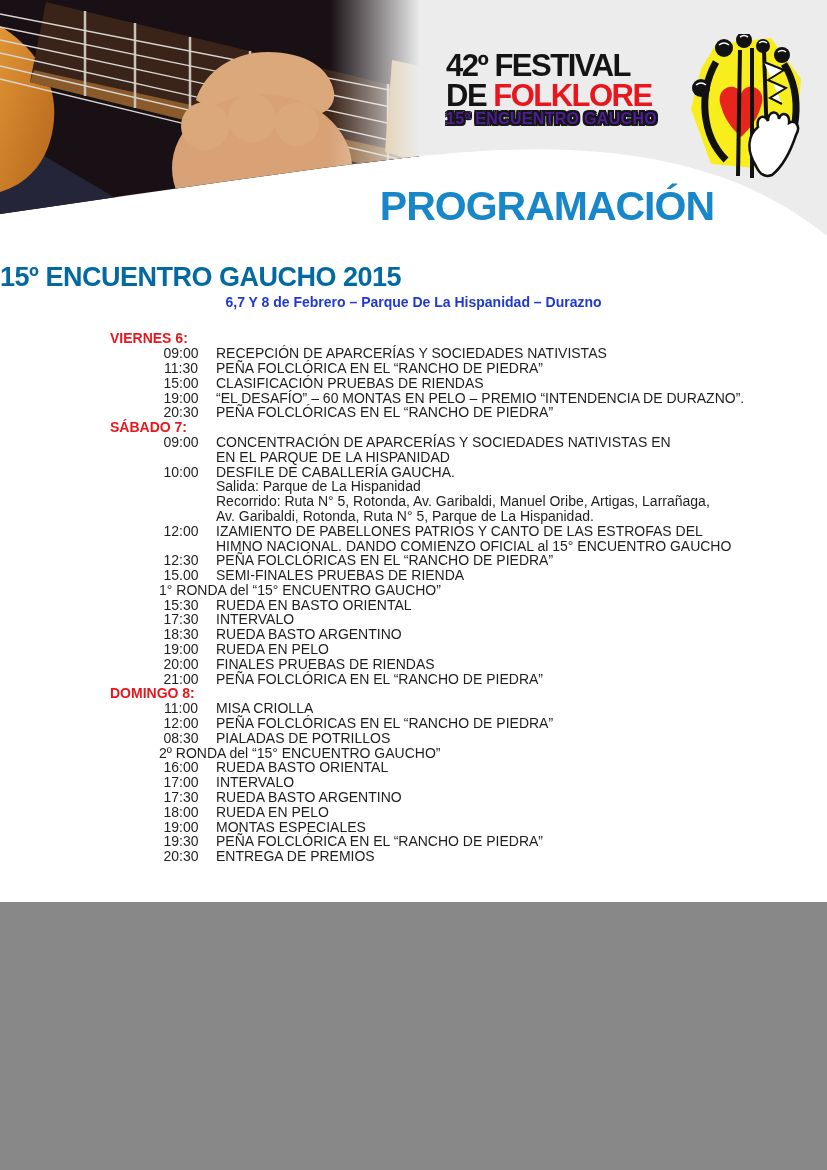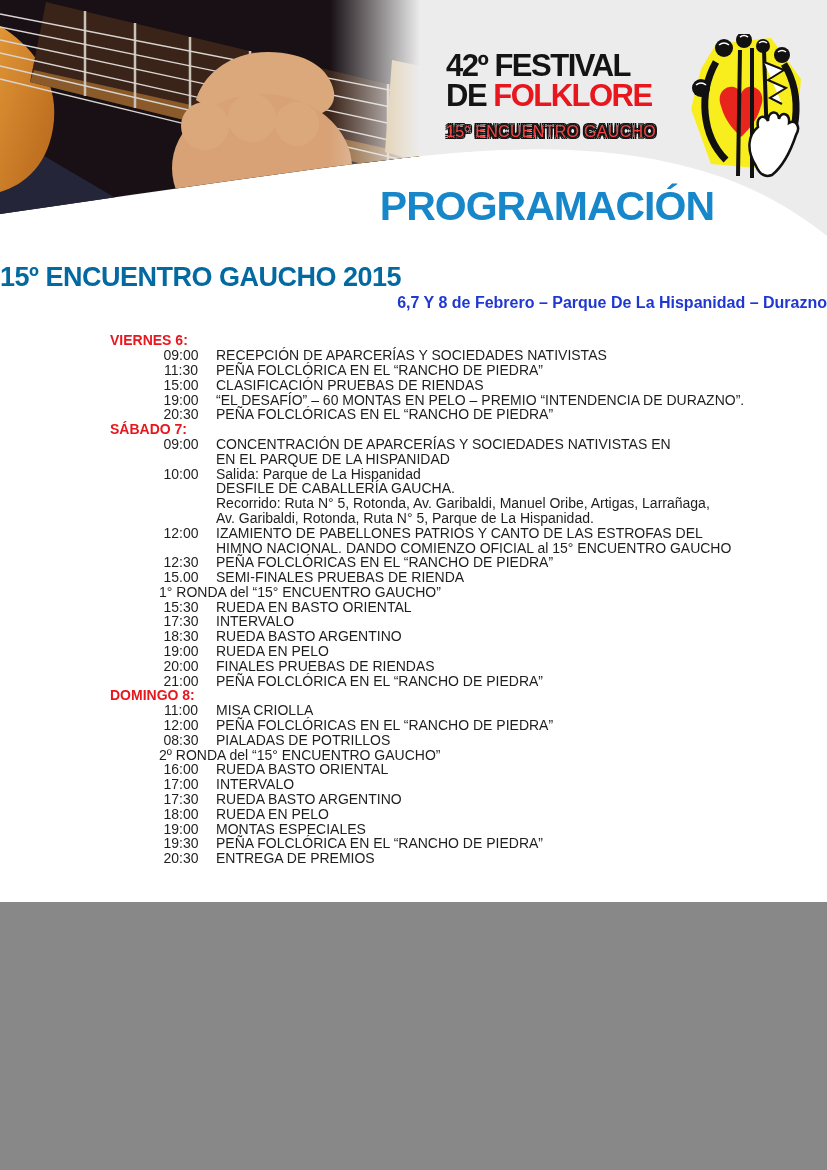--- a/index.html
+++ b/index.html
@@ -6,31 +6,31 @@
   .page{position:relative;width:827px;height:902px;margin:0 auto;background:#ffffff;overflow:hidden;
         font-family:"Liberation Sans", sans-serif;color:#1a1a1a;}
 
   
   .header{position:absolute;top:0;left:0;width:827px;height:262px;}
   .header-bg{position:absolute;top:0;left:0;display:block;}
   .festival-title{position:absolute;left:446px;top:50px;line-height:1;}
   .ft1{font-size:31px;font-weight:bold;letter-spacing:-1.5px;color:#141414;}
   .ft2{font-size:31px;font-weight:bold;letter-spacing:-1.5px;color:#141414;margin-top:-1px;}
   .ft2 .red{color:#e8161d;}
-  .ft3{font-size:16px;font-weight:normal;color:#ef4444;letter-spacing:0.3px;margin-top:13px;
+  .ft3{font-size:16px;font-weight:bold;color:#4c1d95;letter-spacing:0.3px;margin-top:0;
        text-shadow:-2px -2px 0 #151515,2px -2px 0 #151515,-2px 2px 0 #151515,2px 2px 0 #151515,
                    0 -2px 0 #151515,0 2px 0 #151515,-2px 0 0 #151515,2px 0 0 #151515;}
   .lyre{position:absolute;left:686px;top:34px;}
   .programacion{position:absolute;top:186px;right:113px;font-size:41px;font-weight:bold;
                 color:#1787c9;letter-spacing:-1px;line-height:1;margin-left:48px;}
 
   
   .content{position:absolute;top:263px;left:0;width:827px;}
   .main-title{margin:0;text-align:left;font-size:27px;font-weight:bold;color:#0369a1;letter-spacing:-0.5px;line-height:1.05;}
-  .subtitle{text-align:right;font-size:16px;font-weight:bold;color:#2038d2;margin-top:3px;}
+  .subtitle{text-align:center;font-size:14px;font-weight:bold;color:#2038d2;margin-top:3px;}
   .schedule{margin-top:21px;font-size:14px;line-height:14.8px;color:#1e1e1e;}
   .section{}
   .day-heading{margin-left:110px;color:#e8161d;font-weight:bold;}
   .ronda-heading{margin-left:159px;}
   .row{display:flex;}
   .row .time{flex:0 0 46px;margin-left:158px;text-align:center;white-space:nowrap;}
   .row .texts{margin-left:12px;}
 
   
   .footer-wave{position:absolute;left:0;top:930px;display:block;}
@@ -181,22 +181,22 @@
           <div class="row">
             <div class="time">09:00</div>
             <div class="texts">
               <div>CONCENTRACIÓN DE APARCERÍAS Y SOCIEDADES NATIVISTAS EN</div>
               <div>EN EL PARQUE DE LA HISPANIDAD</div>
             </div>
           </div>
           <div class="row">
             <div class="time">10:00</div>
             <div class="texts">
+              <div>DESFILE DE CABALLERÍA GAUCHA.</div>
               <div>Salida: Parque de La Hispanidad</div>
-              <div>DESFILE DE CABALLERÍA GAUCHA.</div>
               <div>Recorrido: Ruta N° 5, Rotonda, Av. Garibaldi, Manuel Oribe, Artigas, Larrañaga,</div>
               <div>Av. Garibaldi, Rotonda, Ruta N° 5, Parque de La Hispanidad.</div>
             </div>
           </div>
           <div class="row">
             <div class="time">12:00</div>
             <div class="texts">
               <div>IZAMIENTO DE PABELLONES PATRIOS Y CANTO DE LAS ESTROFAS DEL</div>
               <div>HIMNO NACIONAL. DANDO COMIENZO OFICIAL al 15° ENCUENTRO GAUCHO</div>
             </div>

